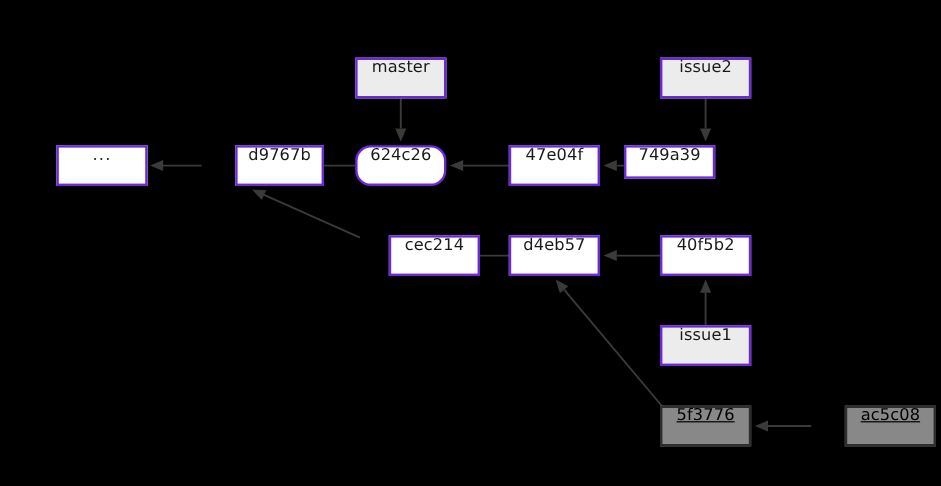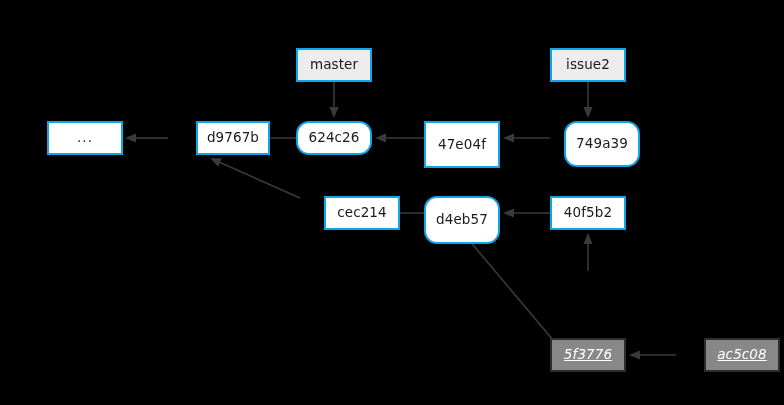--- a/index.html
+++ b/index.html
@@ -21,43 +21,42 @@
     left: 0;
     top: 0;
     width: 784px;
     height: 405px;
     pointer-events: none;
   }
   .node {
     position: absolute;
     box-sizing: border-box;
     display: flex;
-    align-items: center;
+    align-items: flex-start;
     justify-content: center;
-    border: 2px solid #0ea5e9;
+    border: 2px solid #6d28d9;
     font-size: 13.5px;
     line-height: 1;
     color: #1a1a1a;
     letter-spacing: 0.1px;
     white-space: nowrap;
   }
   .node.commit {
     background: #ffffff;
   }
   .node.ref {
     background: #ececec;
   }
   .node.remote {
     background: #888888;
     border-color: #2e2e2e;
   }
   .node.remote .label {
-    font-style: italic;
     text-decoration: underline;
-    color: #ffffff;
+    color: #000000;
   }
   .node .label {
     display: block;
   }
   .node.ellipsis .label {
     font-size: 13.5px;
     letter-spacing: 1px;
     color: #2a2a2a;
   }
 </style>
@@ -93,40 +92,43 @@
     </svg>
 <div class="node commit ellipsis" style="left: 47px; top: 121px; width: 76px; height: 34px;">
       <span class="label">...</span>
     </div>
     <div class="node commit" style="left: 168px; top: 121px; width: 74px; height: 34px; margin-left: 28px;">
       <span class="label">d9767b</span>
     </div>
     <div class="node commit" style="left: 296px; top: 121px; width: 76px; height: 34px; border-radius: 13px;">
       <span class="label">624c26</span>
     </div>
-    <div class="node commit" style="left: 424px; top: 121px; width: 76px; height: 47px;">
+    <div class="node commit" style="left: 424px; top: 121px; width: 76px; height: 34px;">
       <span class="label">47e04f</span>
     </div>
-    <div class="node commit" style="left: 564px; top: 121px; width: 76px; height: 46px; border-radius: 13px;">
+    <div class="node commit" style="left: 520px; top: 121px; width: 76px; height: 28px;">
       <span class="label">749a39</span>
     </div>
     <div class="node ref" style="left: 296px; top: 48px; width: 76px; height: 34px;">
       <span class="label">master</span>
     </div>
     <div class="node ref" style="left: 550px; top: 48px; width: 76px; height: 34px;">
       <span class="label">issue2</span>
     </div>
     <div class="node commit" style="left: 296px; top: 196px; width: 76px; height: 34px; margin-left: 28px;">
       <span class="label">cec214</span>
     </div>
-    <div class="node commit" style="left: 424px; top: 196px; width: 76px; height: 48px; border-radius: 13px;">
+    <div class="node commit" style="left: 424px; top: 196px; width: 76px; height: 34px;">
       <span class="label">d4eb57</span>
     </div>
     <div class="node commit" style="left: 550px; top: 196px; width: 76px; height: 34px;">
       <span class="label">40f5b2</span>
+    </div>
+    <div class="node ref" style="left: 550px; top: 271px; width: 76px; height: 34px;">
+      <span class="label">issue1</span>
     </div>
     <div class="node remote" style="left: 550px; top: 338px; width: 76px; height: 34px;">
       <span class="label">5f3776</span>
     </div>
     <div class="node remote" style="left: 704px; top: 338px; width: 76px; height: 34px;">
       <span class="label">ac5c08</span>
     </div>
   </div>
 
 </body></html>

